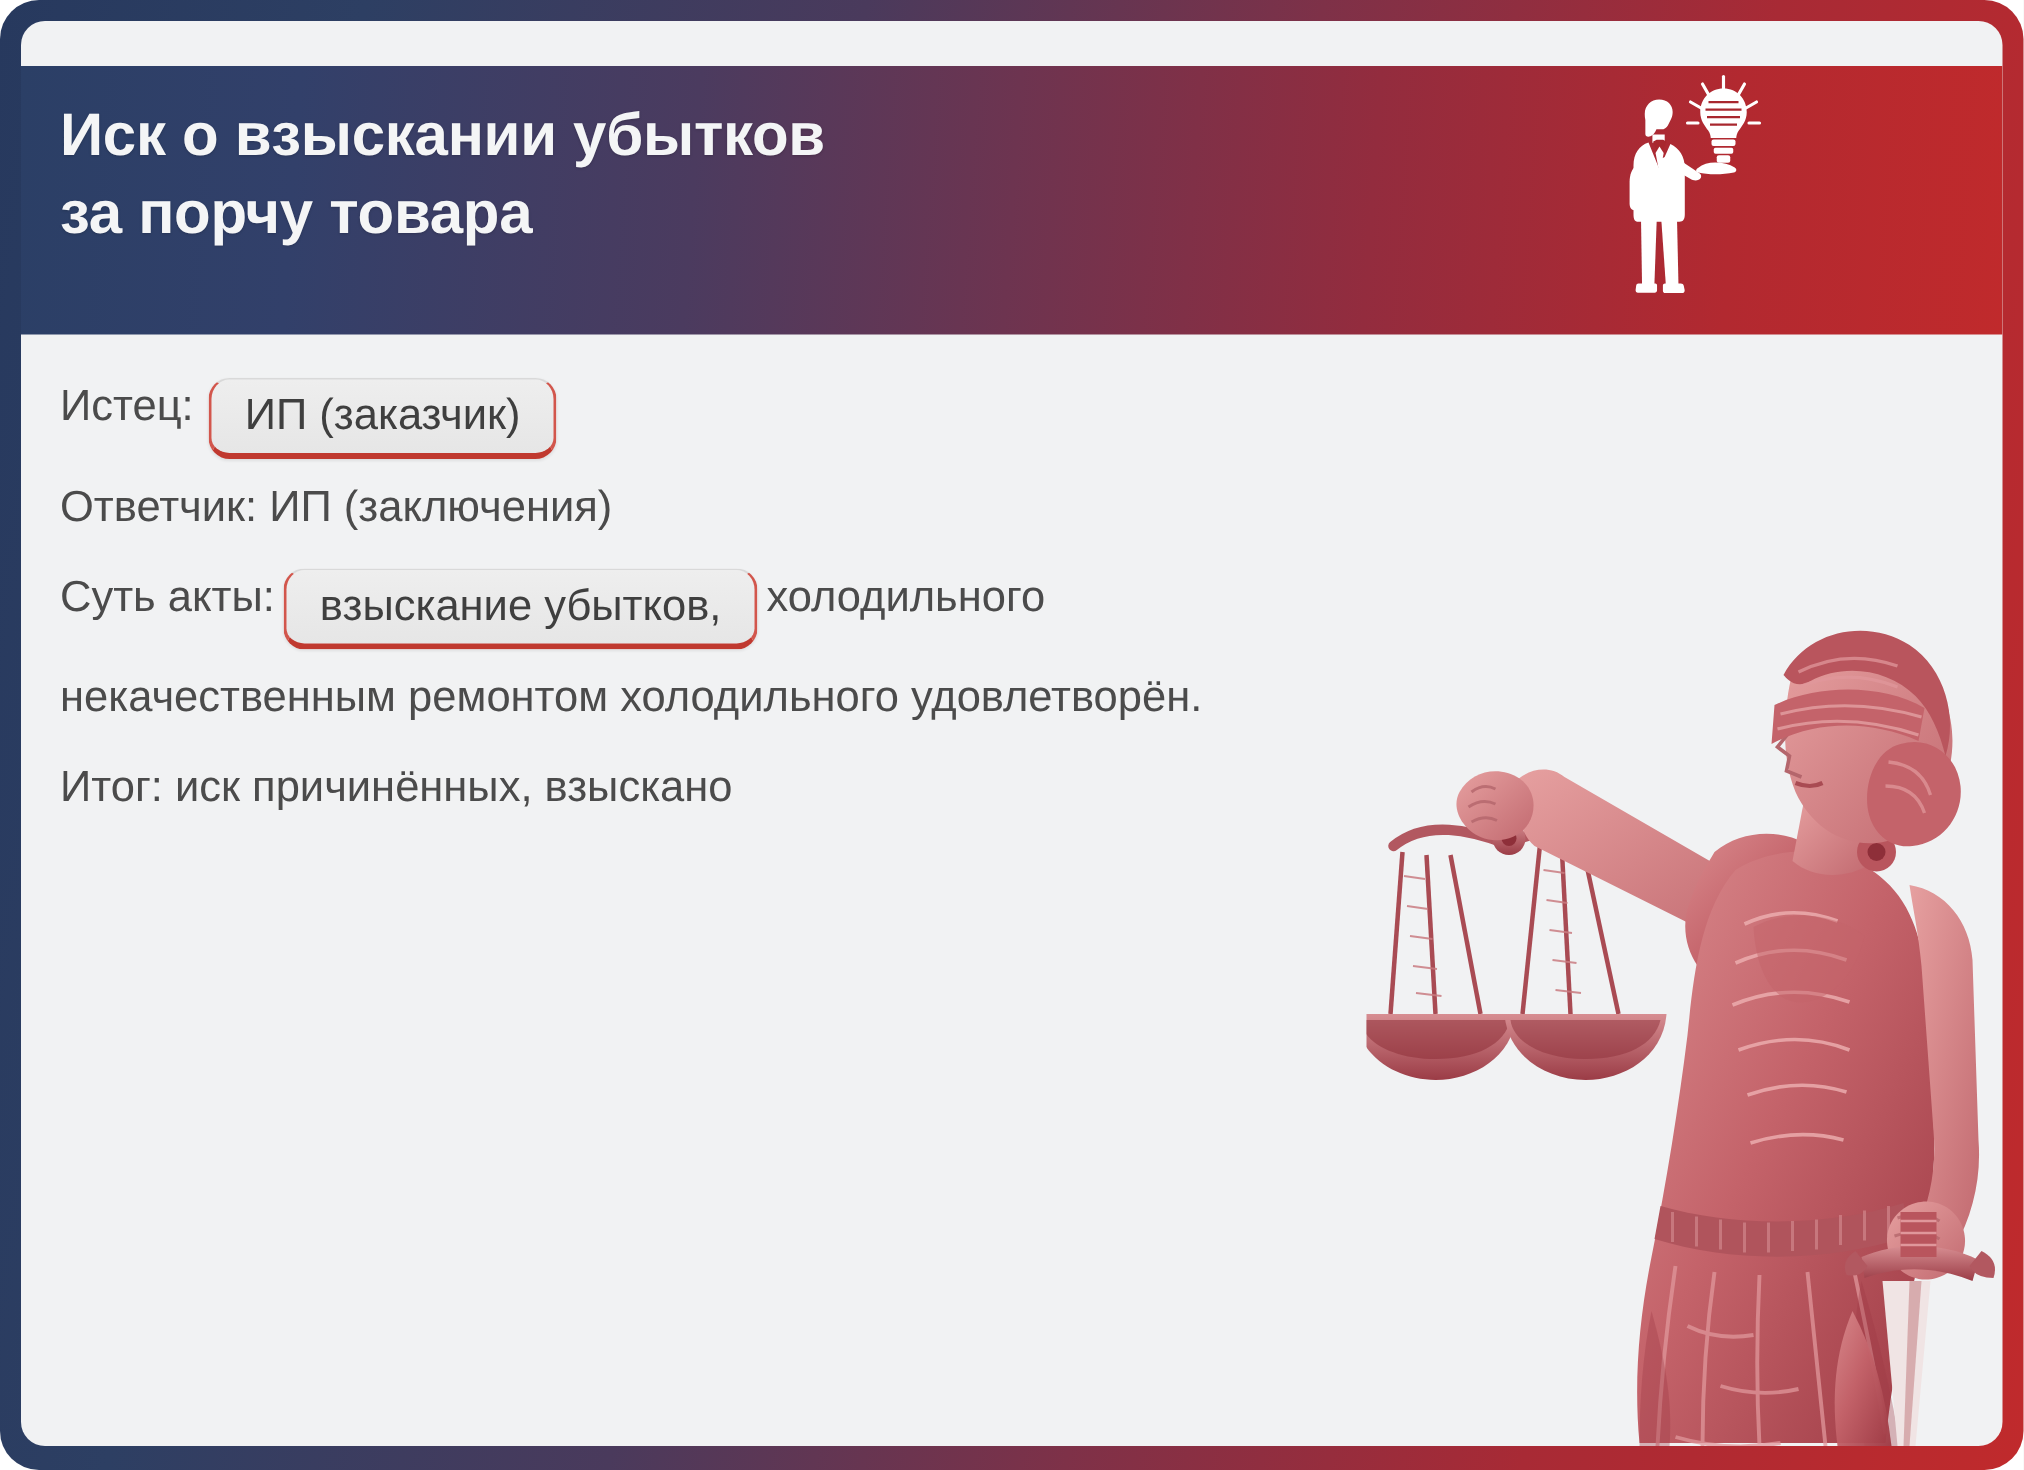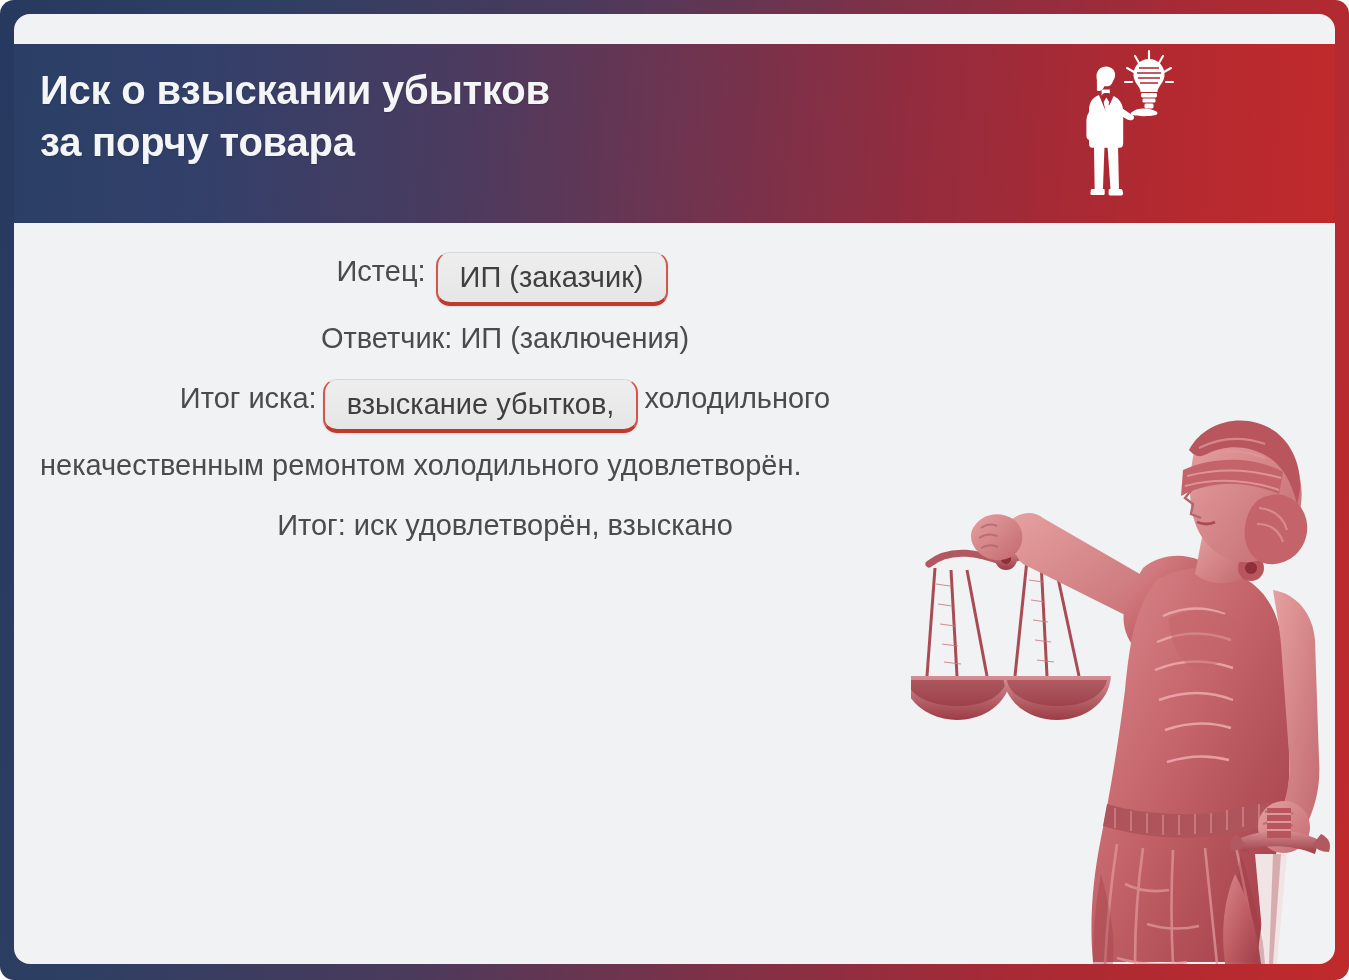--- a/index.html
+++ b/index.html
@@ -16,21 +16,21 @@
   }
 
   
   .frame {
     position: absolute;
     left: 0; top: 0;
     width: 1349px;
     height: 980px;
     box-sizing: border-box;
     background: linear-gradient(100deg, #27395e 0%, #2d3f63 16%, #4a3a5c 38%, #7e3148 58%, #a82a35 78%, #c02a2c 100%);
-    border-radius: 14px;
+    border-radius: 26px;
     padding: 14px 14px 16px 14px;
     overflow: hidden;
   }
 
   
   .card {
     position: relative;
     width: 100%;
     height: 100%;
     box-sizing: border-box;
@@ -108,21 +108,21 @@
     color: #3f3f3f;
     font-size: 29px;
     line-height: 40px;
     vertical-align: -6px;
     margin: 0 6px;
     box-shadow: 0 1px 2px rgba(0,0,0,.08);
     white-space: nowrap;
   }
   .pill.first { margin-left: 10px; }
 
-  .row { display: block; text-align: center; }
+  .row { display: block; }
 
   
   .justice {
     position: absolute;
     right: -6px;
     bottom: 0;
     width: 430px;
     height: 560px;
     z-index: 1;
     pointer-events: none;
@@ -195,30 +195,30 @@
 
       <div class="line tight row">
         <span>Истец:</span><span class="pill first">ИП (заказчик)</span>
       </div>
 
       <div class="line row">
         <span>Ответчик: ИП (заключения)</span>
       </div>
 
       <div class="line tight row">
-        <span>Итог иска:</span><span class="pill">взыскание убытков,</span><span>холодильного</span>
+        <span>Суть акты:</span><span class="pill">взыскание убытков,</span><span>холодильного</span>
       </div>
 
       <div class="line block">
         <span>некачественным ремонтом холодильного удовлетворён.</span>
       </div>
 
 
       <div class="line tight row">
-        <span>Итог: иск удовлетворён, взыскано</span>
+        <span>Итог: иск причинённых, взыскано</span>
       </div>
 
 
       <div class="justice">
         <svg viewBox="0 0 430 560" xmlns="http://www.w3.org/2000/svg">
           <defs>
             <linearGradient id="robe" x1="0" y1="0" x2="1" y2="1">
               <stop offset="0%" stop-color="#d98a8d"></stop>
               <stop offset="45%" stop-color="#c4636a"></stop>
               <stop offset="100%" stop-color="#9e3a44"></stop>

